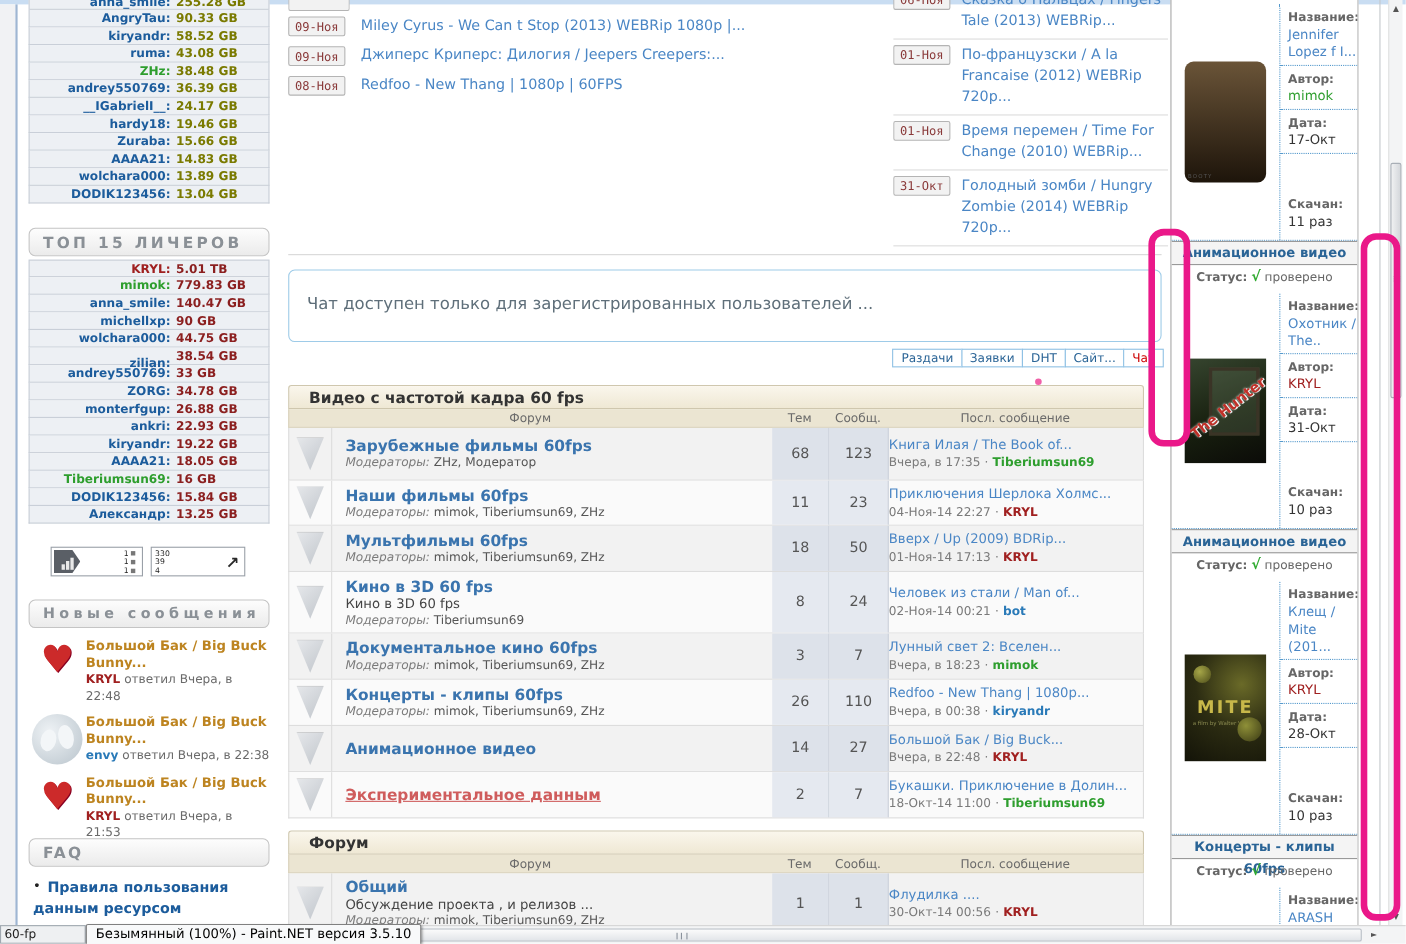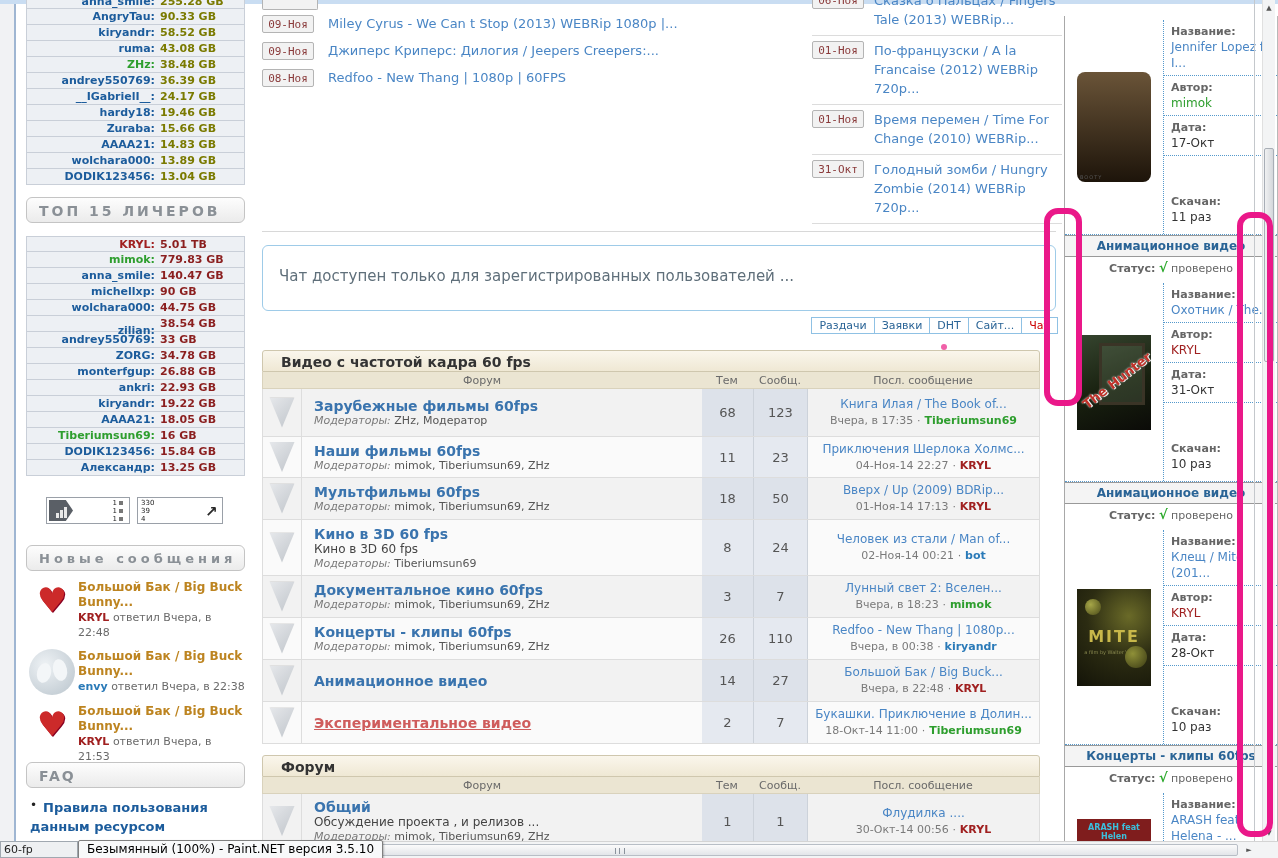--- a/index.html
+++ b/index.html
@@ -74,26 +74,26 @@
   .cname a.link-red{color:#cf5c5c;text-decoration:underline;}
   .fdesc{font-size:12px;color:#444;line-height:15px;}
   .fmods{font-size:11px;color:#555;line-height:14px;}
   .fmods .mlab{font-style:italic;color:#7a7a7a;}
   .cnum{width:52px;flex:none;display:flex;align-items:center;justify-content:center;font-size:13px;color:#555;
         border-right:1px solid #ccd2da;box-sizing:border-box;}
   .cnum2{width:54px;}
   .odd .cnum{background:#dde2ea;}
   .even .cnum{background:#e5e9f0;}
   .cnum:first-of-type{border-left:1px solid #ccd2da;}
-  .clast{flex:1;display:flex;flex-direction:column;align-items:center;justify-content:center;line-height:16px;}
+  .clast{flex:1;display:flex;flex-direction:column;align-items:flex-start;justify-content:center;line-height:16px;}
   .clast a{font-size:12px;}
   .lasttime{font-size:11px;color:#7a7a7a;}
   .lastuser{font-size:11px;font-weight:bold;}
   
-  #sidebar{left:1064px;top:16px;width:214px;height:841px;box-sizing:border-box;border-left:1px solid #a8a8a8;
+  #sidebar{left:1064px;top:0;width:171px;height:841px;box-sizing:border-box;border-left:1px solid #a8a8a8;
            border-right:1px solid #b8b8b8;overflow:hidden;background:#fff;}
   .card{display:flex;border-bottom:1px dotted #5599cc;padding-top:4px;}
   .cimgcol{width:98px;flex:none;display:flex;align-items:center;justify-content:center;}
   .cfields{flex:1;border-left:1px dotted #5599cc;}
   .cfield{box-sizing:border-box;padding:5px 2px 3px 7px;border-bottom:1px dotted #5599cc;}
   .cfield:last-child{border-bottom:none;margin-top:34px;}
   .flab{font-weight:bold;font-size:11px;color:#666;line-height:14px;}
   .fval{font-size:12px;line-height:16px;color:#333;}
   .sect{height:20px;line-height:20px;text-align:center;font-weight:bold;font-size:12px;color:#2a6496;
         background:#f4f4f4;border-top:1px solid #999;border-bottom:1px solid #999;}
@@ -212,21 +212,21 @@
       <span class="statval" style="color:#7a7a00">13.89 GB</span>
     </div>
 
     <div class="statrow">
       <span class="statname" style="color: rgb(28, 92, 156);">DODIK123456:</span>
       <span class="statval" style="color:#7a7a00">13.04 GB</span>
     </div>
 
 </div>
 
-<div class="abs hdrbox" style="left:26px;top:197px;width:219px;">ТОП 15 ЛИЧЕРОВ</div>
+<div class="abs hdrbox" style="left:26px;top:207px;width:219px;">ТОП 15 ЛИЧЕРОВ</div>
 <div class="abs" style="left:26px;top:236px;width:219px;">
 
     <div class="statrow">
       <span class="statname" style="color: rgb(160, 32, 32);">KRYL:</span>
       <span class="statval" style="color:#8b1f1f">5.01 TB</span>
     </div>
 
     <div class="statrow">
       <span class="statname" style="color: rgb(46, 158, 46);">mimok:</span>
       <span class="statval" style="color:#8b1f1f">779.83 GB</span>
@@ -574,21 +574,21 @@
         <a class="lnk" href="#">Большой Бак / Big Buck...</a>
         <span><span class="lasttime">Вчера, в 22:48</span> <span class="lasttime">·</span> <span class="lastuser" style="color: rgb(160, 32, 32);">KRYL</span></span>
       </div>
     </div>
 
     <div class="frow even" style="min-height: 42px;">
       <div class="cicon">
         <span class="tri"></span>
       </div>
       <div class="cname">
-        <a href="#" class="link-red">Экспериментальное видео</a>
+        <a href="#" class="link-red">Экспериментальное данным</a>
 
       </div>
       <div class="cnum">2</div>
       <div class="cnum cnum2">7</div>
       <div class="clast">
         <a class="lnk" href="#">Букашки. Приключение в Долин...</a>
         <span><span class="lasttime">18-Окт-14 11:00</span> <span class="lasttime">·</span> <span class="lastuser" style="color: rgb(46, 158, 46);">Tiberiumsun69</span></span>
       </div>
     </div>
 

